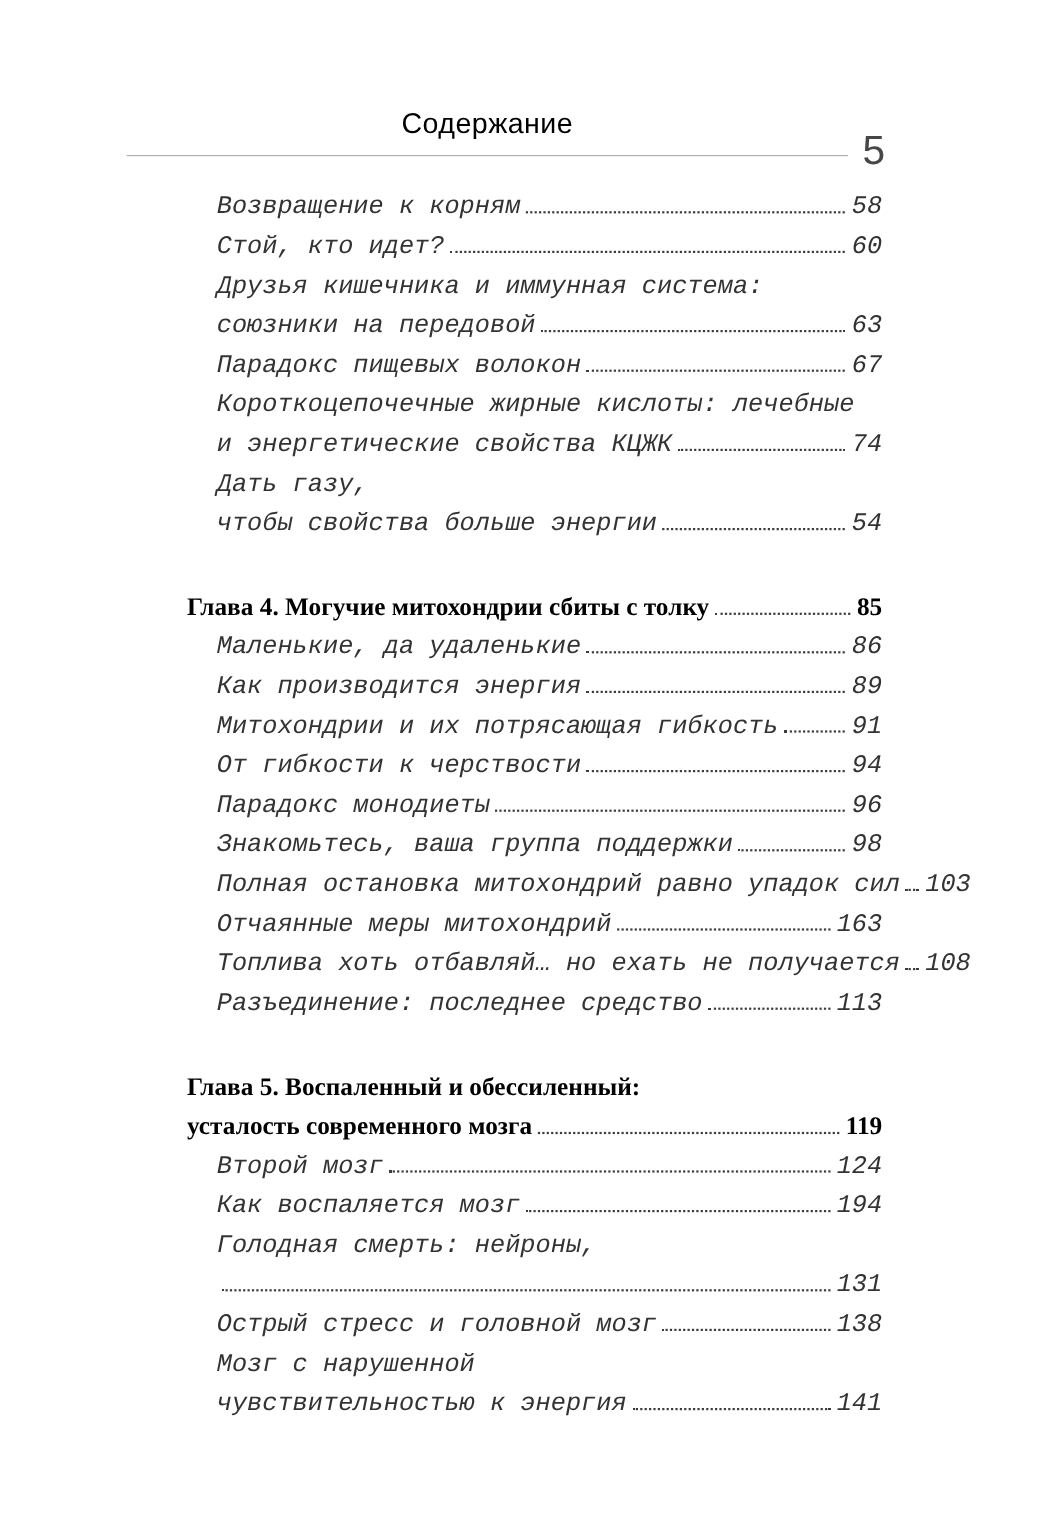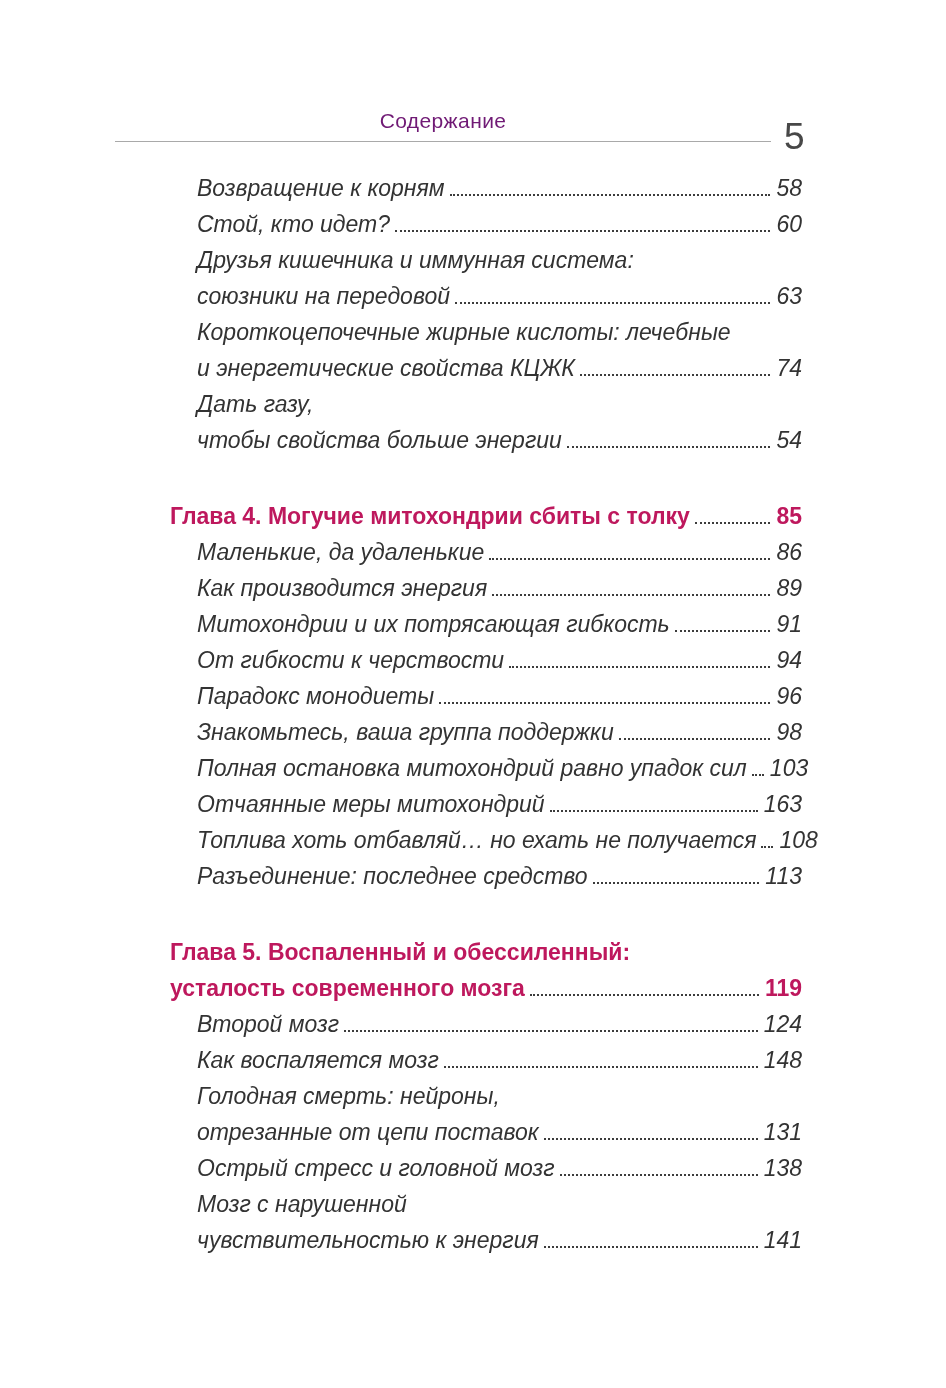--- a/index.html
+++ b/index.html
@@ -9,27 +9,27 @@
     height: 1388px;
     position: relative;
     font-family: "Liberation Sans", "DejaVu Sans", sans-serif;
     color: #2b2b2b;
     overflow: hidden;
   }
   .page { position: absolute; inset: 0; background: #ffffff; }
 
   .header-title {
     position: absolute;
-    top: 109px;
+    top: 97px;
     left: 115px;
     width: 656px;
     text-align: center;
-    font-size: 21px;
+    font-size: 26px;
     letter-spacing: 0.4px;
-    color: #701a75;
+    color: #000000;
   }
   .header-rule {
     position: absolute;
     top: 141px;
     left: 115px;
     width: 656px;
     height: 1px;
     background: #a9a9a9;
   }
   .folio {
@@ -46,24 +46,26 @@
     top: 170px;
     left: 170px;
     width: 632px;
   }
   .toc-section + .toc-section { margin-top: 40px; }
 
   .toc-entry.sub {
     padding-left: 27px;
     font-style: italic;
     color: #333333;
+    font-family: Liberation Mono, monospace;
   }
   .toc-entry.chapter {
     font-weight: 600;
-    color: #be185d;
+    color: #000000;
+    font-family: Liberation Serif, serif;
   }
 
   .toc-line {
     display: flex;
     align-items: baseline;
     height: 36px;
     line-height: 36px;
     font-size: 23px;
     white-space: nowrap;
   }
@@ -104,20 +106,27 @@
             <span class="toc-text">Друзья кишечника и иммунная система:</span>
           </div>
           <div class="toc-line">
             <span class="toc-text">союзники на передовой</span>
             <span class="leader"></span>
             <span class="toc-page">63</span>
           </div>
         </div>
         <div class="toc-entry sub">
           <div class="toc-line">
+            <span class="toc-text">Парадокс пищевых волокон</span>
+            <span class="leader"></span>
+            <span class="toc-page">67</span>
+          </div>
+        </div>
+        <div class="toc-entry sub">
+          <div class="toc-line">
             <span class="toc-text">Короткоцепочечные жирные кислоты: лечебные</span>
           </div>
           <div class="toc-line">
             <span class="toc-text">и энергетические свойства КЦЖК</span>
             <span class="leader"></span>
             <span class="toc-page">74</span>
           </div>
         </div>
         <div class="toc-entry sub">
           <div class="toc-line">
@@ -224,29 +233,28 @@
           <div class="toc-line">
             <span class="toc-text">Второй мозг</span>
             <span class="leader"></span>
             <span class="toc-page">124</span>
           </div>
         </div>
         <div class="toc-entry sub">
           <div class="toc-line">
             <span class="toc-text">Как воспаляется мозг</span>
             <span class="leader"></span>
-            <span class="toc-page">148</span>
+            <span class="toc-page">194</span>
           </div>
         </div>
         <div class="toc-entry sub">
           <div class="toc-line">
             <span class="toc-text">Голодная смерть: нейроны,</span>
           </div>
           <div class="toc-line">
-            <span class="toc-text">отрезанные от цепи поставок</span>
             <span class="leader"></span>
             <span class="toc-page">131</span>
           </div>
         </div>
         <div class="toc-entry sub">
           <div class="toc-line">
             <span class="toc-text">Острый стресс и головной мозг</span>
             <span class="leader"></span>
             <span class="toc-page">138</span>
           </div>

